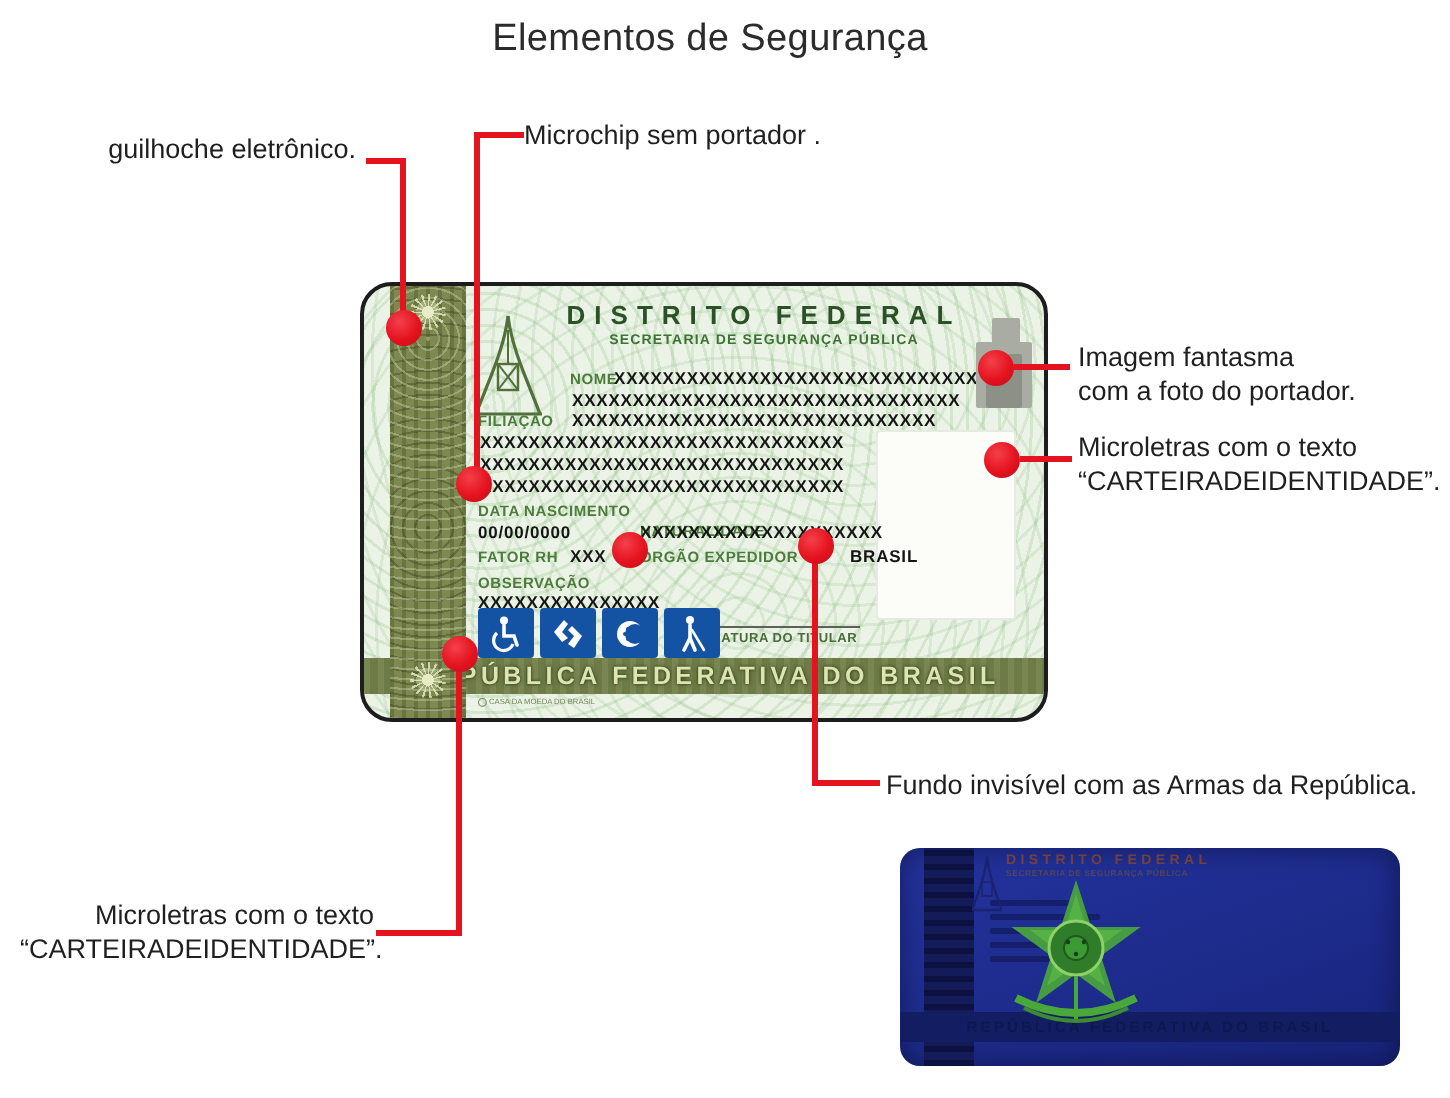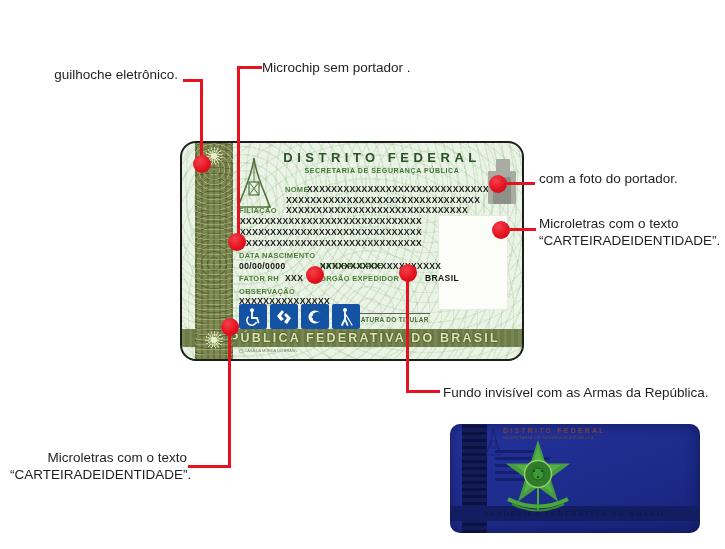--- a/index.html
+++ b/index.html
@@ -72,26 +72,28 @@
   .uv-title{left:53px;top:3px;font-size:7px;font-weight:bold;letter-spacing:2.2px;color:rgba(128,66,52,.9);z-index:3;}
   .uv-sub{left:53px;top:11px;font-size:7px;font-weight:bold;letter-spacing:.5px;color:rgba(110,80,55,.65);
       transform:scale(.6);transform-origin:left top;z-index:3;white-space:nowrap;}
   .uv-row{background:rgba(12,20,75,.55);height:2.5px;border-radius:1px;z-index:2;}
 </style>
 </head>
 <body>
 
 <div class="stage">
 
+  <div class="abs page-title">Elementos de Segurança</div>
 
   <div class="abs callout right-align" style="left:8px;top:66px;width:170px;">
     <div>guilhoche eletrônico.</div>
   </div>
   <div class="abs callout" style="left:262px;top:59px;">Microchip sem portador .</div>
   <div class="abs callout" style="left:539px;top:170px;width:175px;">
+    <div>Imagem fantasma</div>
     <div>com a foto do portador.</div>
   </div>
   <div class="abs callout" style="left:539px;top:215px;width:182px;">
     <div>Microletras com o texto</div>
     <div>“CARTEIRADEIDENTIDADE”.</div>
   </div>
   <div class="abs callout" style="left:443px;top:384px;width:280px;">Fundo invisível com as Armas da República.</div>
   <div class="abs callout right-align" style="left:10px;top:449px;width:177px;">
     <div>Microletras com o texto</div>
     <div>“CARTEIRADEIDENTIDADE”.</div>

